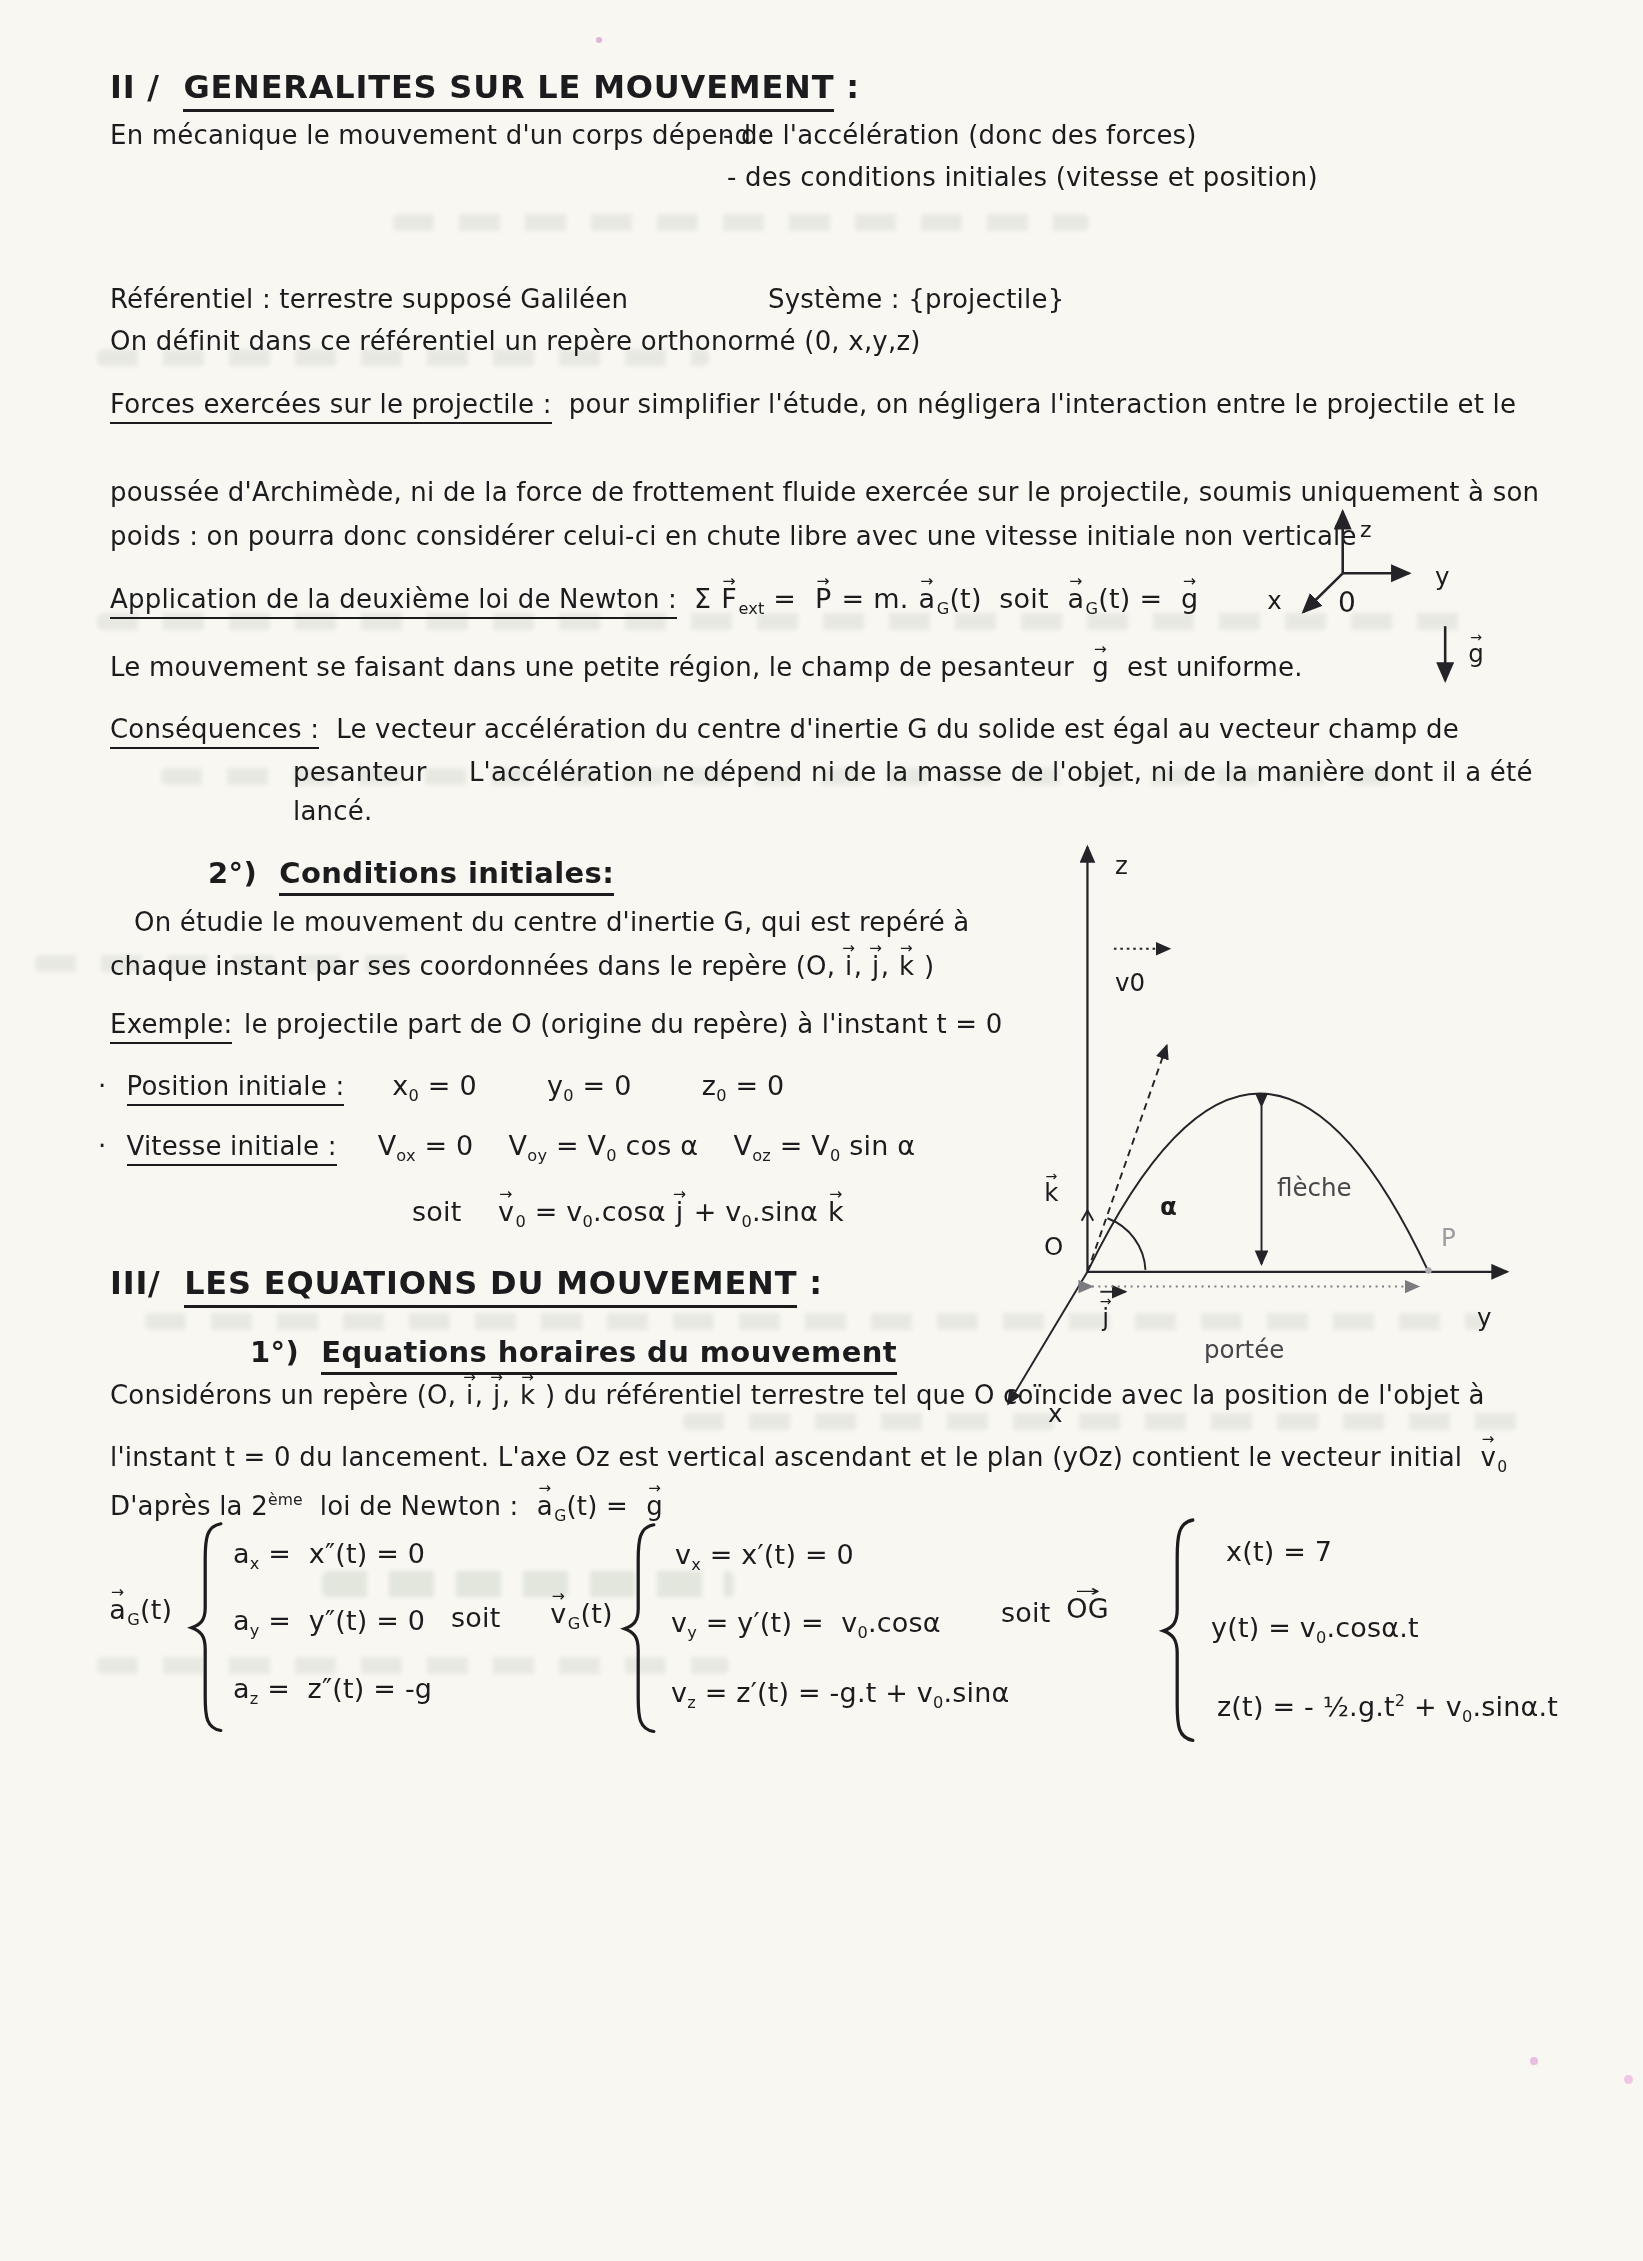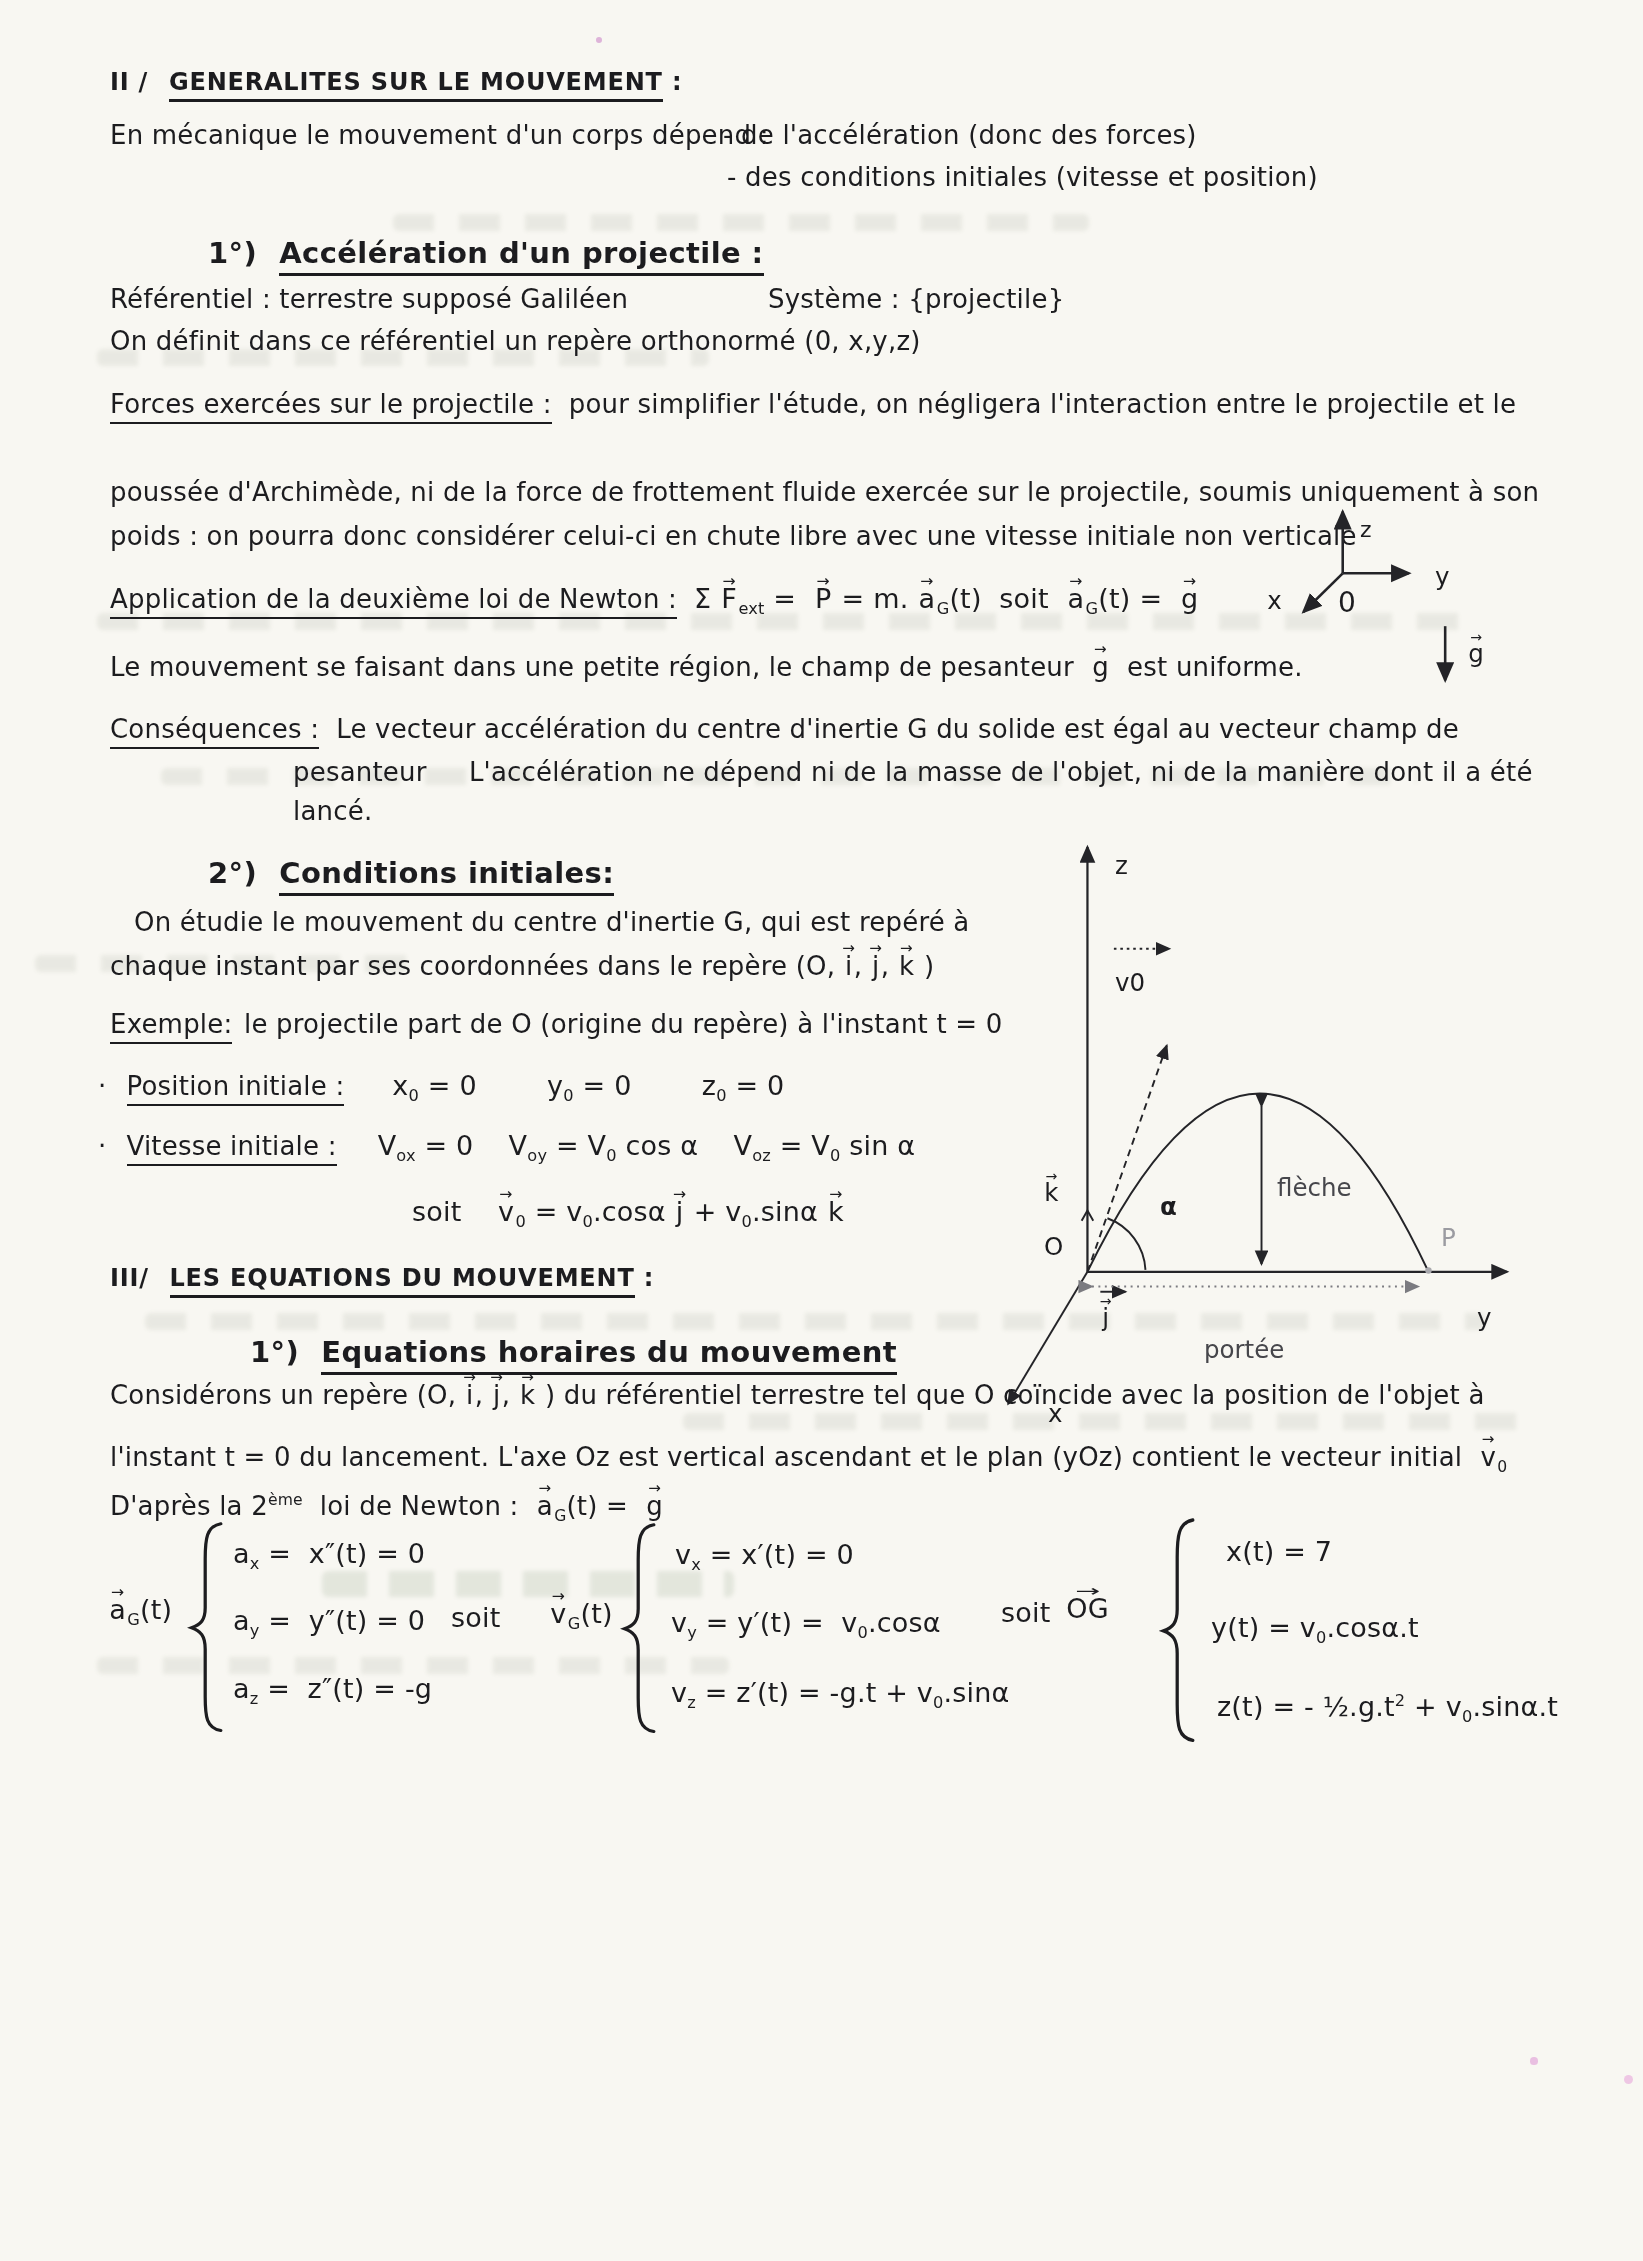--- a/index.html
+++ b/index.html
@@ -2,21 +2,21 @@
 <html style="font-size:10.3px"><head>
 <meta charset="utf-8">
 <style>
   html,body{margin:0;padding:0;background:#8f8b85;}
   .page{
     position:relative;width:1643px;height:2261px;margin:0 auto;
     background:#f8f7f2;overflow:hidden;
     font-family:"DejaVu Sans",sans-serif;color:#1c1c1f;
   }
   .line{position:absolute;white-space:nowrap;font-size:26px;letter-spacing:0.2px;}
-  .h1{font-size:24px;font-weight:bold;letter-spacing:0.8px;}
+  .h1{font-size:32px;font-weight:bold;letter-spacing:0.8px;}
   .h2{font-size:29px;font-weight:bold;letter-spacing:0.4px;}
   .eq{font-size:27px;}
   .u{display:inline-block;border-bottom:2.6px solid currentColor;padding-bottom:2.6px;}
   .h1 .u,.h2 .u{border-bottom-width:3.9px;}
   .sp{margin-left:11.6px;}
   .sp2{margin-left:17px;}
   sub{font-size:.6em;}
   sup{font-size:.6em;}
   .vec{position:relative;display:inline-block;padding:0 1.3px;}
   .vec::before{
@@ -61,24 +61,20 @@
 
   <div class="line h1" style="left:110px;top:68px;">
     <span>II /</span>
     <span class="u sp">GENERALITES SUR LE MOUVEMENT</span><span> :</span>
   </div>
 
   <div class="line" style="left:110px;top:120px;">En mécanique le mouvement d'un corps dépend :</div>
   <div class="line" style="left:723px;top:120px;">-  de l'accélération (donc des forces)</div>
   <div class="line" style="left:727px;top:162px;">-  des conditions initiales (vitesse et position)</div>
 
-  <div class="line h2" style="left:208px;top:236px;">
-    <span>1°)</span>
-    <span class="u sp">Accélération d'un projectile :</span>
-  </div>
 
   <div class="line" style="left:110px;top:284px;">Référentiel : terrestre supposé Galiléen</div>
   <div class="line" style="left:768px;top:284px;">Système : {projectile}</div>
   <div class="line" style="left:110px;top:326px;">On définit dans ce référentiel un repère orthonormé (0, x,y,z)</div>
 
   <div class="line" style="left:110px;top:389px;text-align:center;">
     <span class="u">Forces exercées sur le projectile :</span><span class="sp2">pour simplifier l'étude, on négligera l'interaction entre le projectile et le</span>
   </div>
   <div class="line" style="left:110px;top:477px;">poussée d'Archimède, ni de la force de frottement fluide exercée sur le projectile, soumis uniquement à son</div>
   <div class="line" style="left:110px;top:521px;">poids : on pourra donc considérer celui-ci en chute libre avec une vitesse initiale non verticale</div>

